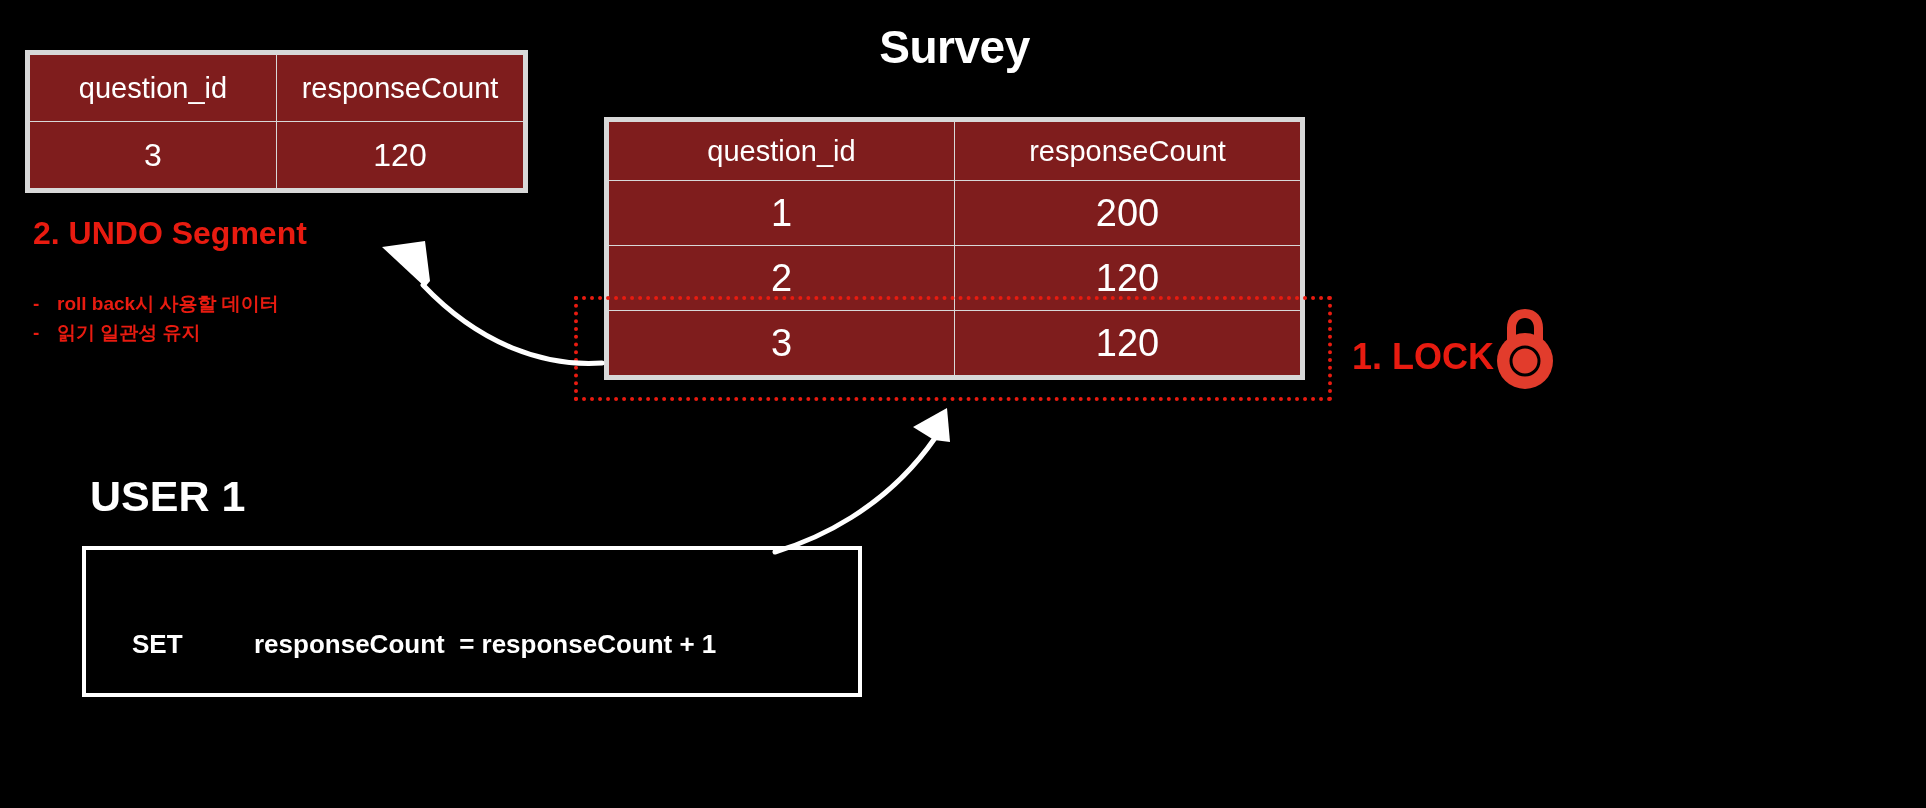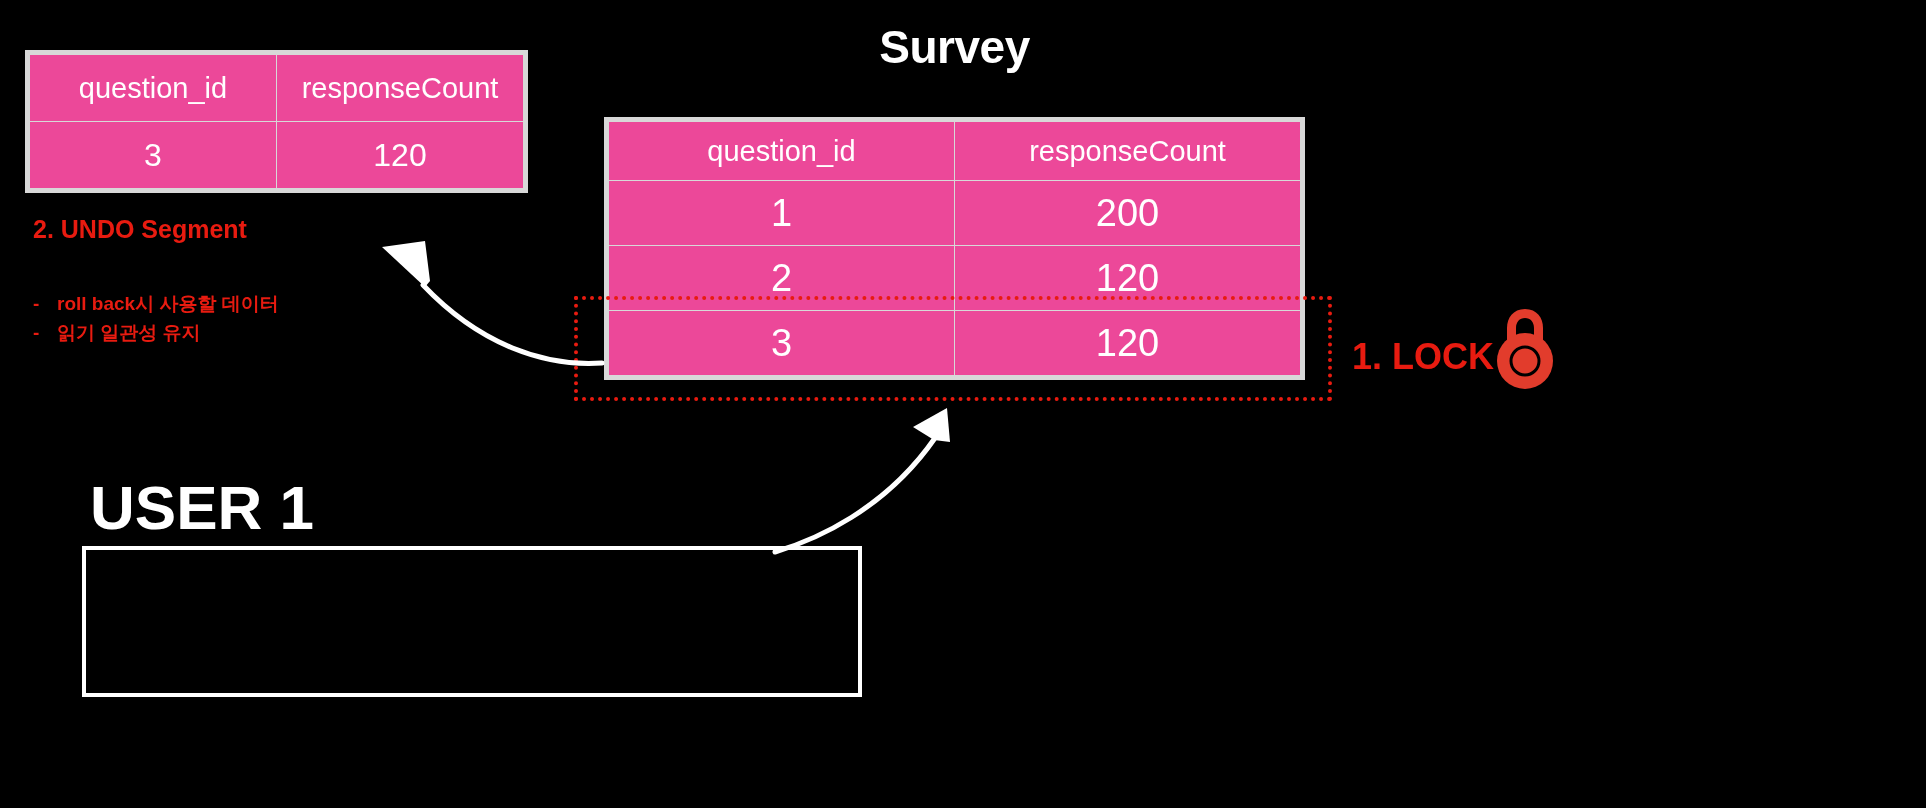--- a/index.html
+++ b/index.html
@@ -1,21 +1,21 @@
 <!DOCTYPE html>
 <html><head>
 <meta charset="utf-8">
 <style>
   html,body{margin:0;padding:0;background:#000;}
   body{width:1926px;height:808px;position:relative;overflow:hidden;
        font-family:"Liberation Sans","DejaVu Sans",sans-serif;color:#fff;}
   .abs{position:absolute;}
 
   
-  .dbtable{border-collapse:collapse;background:#ec4899;}
+  .dbtable{border-collapse:collapse;background:#7f1d1d;}
   .dbtable td{border:1px solid #d8d8d8;color:#fff;text-align:center;
               font-weight:400;padding:0;}
 
   
   #undo-table-wrap{left:25px;top:50px;border:4px solid #d8d8d8;}
   #undo-table-wrap table{width:495px;}
   #undo-table-wrap td{height:66px;width:50%;}
   #undo-table-wrap .hdr{font-size:29px;}
   #undo-table-wrap .val{font-size:32px;}
 
@@ -29,28 +29,28 @@
   #survey-table-wrap .datarow td{height:64px;font-size:38px;}
 
   
   #lock-box{left:574px;top:296px;width:758px;height:105px;
             border:4px dotted #e81b10;box-sizing:border-box;}
   #lock-label{left:1352px;top:336px;font-size:36px;font-weight:bold;
               color:#e81b10;letter-spacing:0px;}
   #lock-icon{left:1494px;top:307px;width:62px;height:85px;}
 
   
-  #undo-heading{left:33px;top:215px;font-size:25px;font-weight:bold;color:#e81b10;}
+  #undo-heading{left:33px;top:215px;font-size:32px;font-weight:bold;color:#e81b10;}
   #undo-notes{left:33px;top:290px;font-size:19px;font-weight:bold;color:#e81b10;
               line-height:1.5;}
   #undo-notes .row{display:flex;gap:14px;white-space:nowrap;}
   #undo-notes .dash{width:10px;}
 
   
-  #user1-label{left:90px;top:472px;font-size:62px;font-weight:bold;letter-spacing:0px;}
+  #user1-label{left:90px;top:472px;font-size:43px;font-weight:bold;letter-spacing:0px;}
   #sql-box{left:82px;top:546px;width:780px;height:151px;
            border:4px solid #ffffff;box-sizing:border-box;}
   #sql-text{left:132px;top:563px;font-size:26px;font-weight:bold;line-height:1.25;
             white-space:pre;}
   #sql-text .ln{display:block;}
   #sql-text .k{display:inline-block;min-width:122px;}
 
   
   .arrow-svg{position:absolute;pointer-events:none;}
 </style>
@@ -116,20 +116,21 @@
   <svg width="62" height="85" viewBox="0 0 62 85">
     <path d="M31 2 C19 2 13 11 13 21 L13 34 L22 34 L22 21 C22 15 25.5 11 31 11 C36.5 11 40 15 40 21 L40 34 L49 34 L49 21 C49 11 43 2 31 2 Z" fill="#e23c2c"></path>
     <circle cx="31" cy="54" r="28" fill="#e23c2c"></circle>
     <circle cx="31" cy="54" r="14" fill="none" stroke="#000000" stroke-width="3"></circle>
   </svg>
 </div>
 
 <div class="abs" id="user1-label">USER 1</div>
 <div class="abs" id="sql-box"></div>
 <div class="abs" id="sql-text">
+  <span class="ln"><span class="k">SET</span><span>responseCount  = responseCount + 1</span></span>
   
 </div>
 
 <svg class="arrow-svg" style="left:330px;top:195px;" width="290" height="175">
   <path d="M272 168 C215 172 150 150 93 90" stroke="#ffffff" stroke-width="5" fill="none" stroke-linecap="round"></path>
   <path d="M95 92 L52 52 L95 46 L100 86 Z" fill="#ffffff"></path>
 </svg>
 
 <svg class="arrow-svg" style="left:745px;top:400px;" width="270" height="160">
   <path d="M30 152 C70 140 140 110 190 38" stroke="#ffffff" stroke-width="5" fill="none" stroke-linecap="round"></path>

